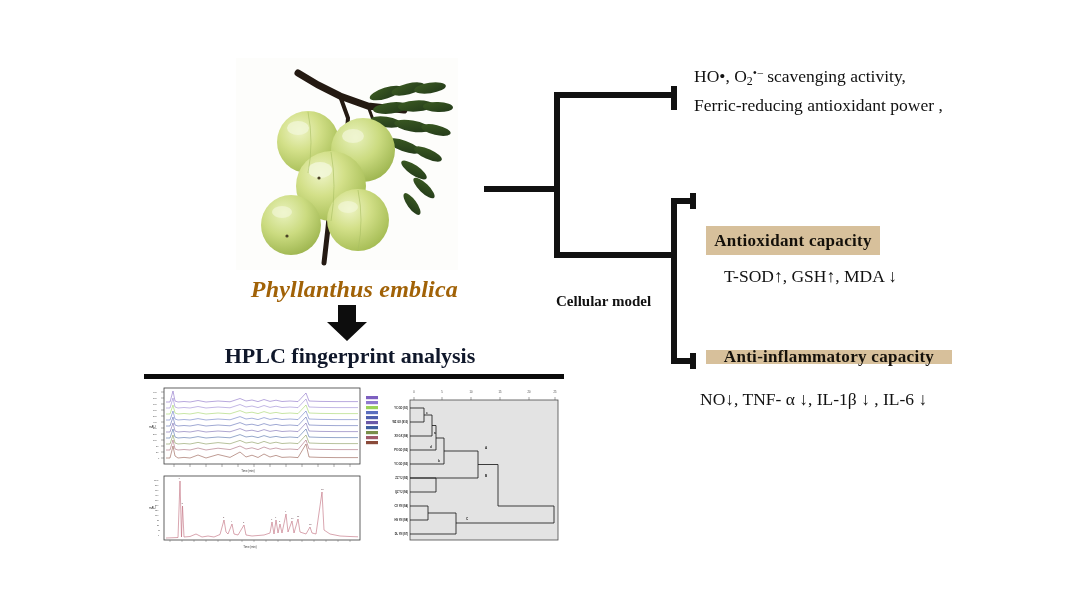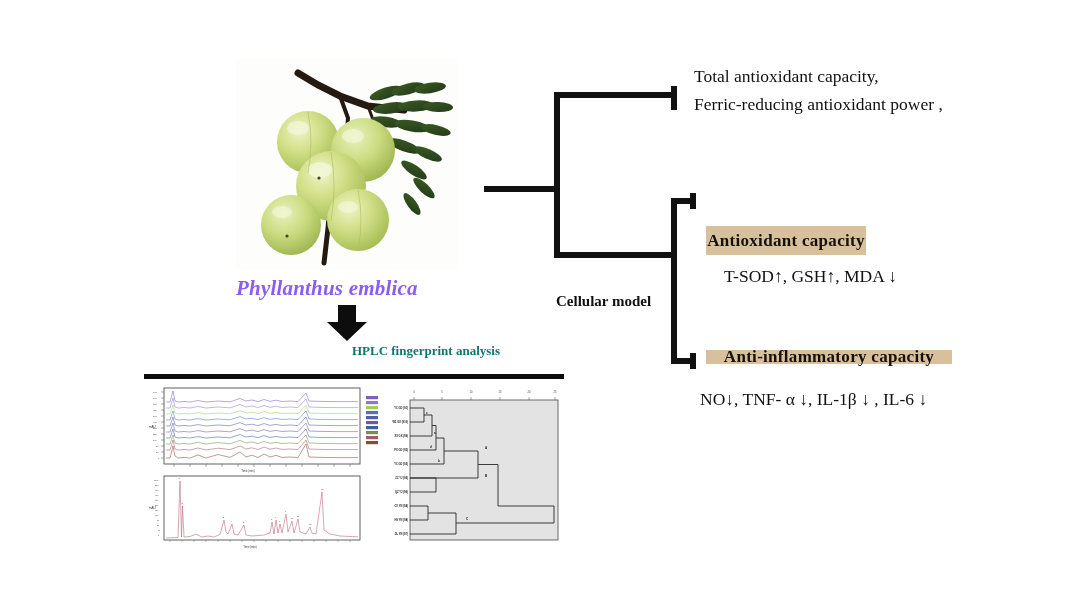--- a/index.html
+++ b/index.html
@@ -16,29 +16,29 @@
   #fruit-photo{
     position:absolute;left:236px;top:58px;width:222px;height:212px;
     background:#fdfdfb;
     overflow:hidden;
   }
   #fruit-photo svg{display:block;}
 
   
   .caption-species{
     position:absolute;left:236px;top:276px;width:222px;
-    text-align:left;
+    text-align:right;
     font-style:italic;font-weight:bold;
-    font-size:21px;color:#8b5cf6;
+    font-size:24px;color:#a16207;
     letter-spacing:.2px;
   }
   .caption-hplc{
     position:absolute;left:200px;top:343px;width:300px;
-    text-align:right;
-    font-weight:bold;font-size:13px;color:#0f766e;
+    text-align:center;
+    font-weight:bold;font-size:22px;color:#0f172a;
   }
   
   #down-arrow{position:absolute;left:325px;top:305px;width:44px;height:36px;}
 
   
   #hplc-figure{
     position:absolute;left:140px;top:374px;width:428px;height:182px;
   }
   #hplc-figure svg{display:block;}
 
@@ -64,21 +64,21 @@
   sup{font-size:.68em;vertical-align:.42em;}
 
   .tanbox{
     position:absolute;
     background:#d7c09b;
     color:#14100a;
     font-weight:bold;
     display:flex;align-items:center;justify-content:center;
     letter-spacing:.3px;
   }
-  #box-antioxidant{left:706px;top:226px;width:160px;height:29px;font-size:17px;}
+  #box-antioxidant{left:706px;top:226px;width:174px;height:29px;font-size:17px;}
   #box-antiinflam{left:706px;top:350px;width:246px;height:14px;font-size:17px;}
 
   .under-text{
     position:absolute;font-size:17.5px;color:#111;white-space:nowrap;
   }
   #text-antioxidant{left:724px;top:266px;text-align:right;}
   #text-antiinflam{left:700px;top:389px;}
 </style>
 </head>
 <body>
@@ -373,21 +373,23 @@
         <rect x="201" y="308" width="24" height="6"></rect>
         <rect x="220" y="303" width="6" height="16"></rect>
       </g>
     </svg>
   </div>
 
 
   <div class="lbl-cellular">Cellular model</div>
 
   <div class="chem-lines">
-    <div class="ln">Total antioxidant capacity,</div>
+    <div class="ln">
+      HO•, O<sub>2</sub><sup>•−</sup> scavenging activity,
+    </div>
     <div class="ln">Ferric-reducing antioxidant power ,</div>
   </div>
 
   <div class="tanbox" id="box-antioxidant">Antioxidant capacity</div>
   <div class="under-text" id="text-antioxidant">T-SOD↑, GSH↑, MDA ↓</div>
 
   <div class="tanbox" id="box-antiinflam">Anti-inflammatory capacity</div>
   <div class="under-text" id="text-antiinflam">NO↓, TNF- α ↓, IL-1β ↓ ,  IL-6 ↓</div>
 
 </div>

